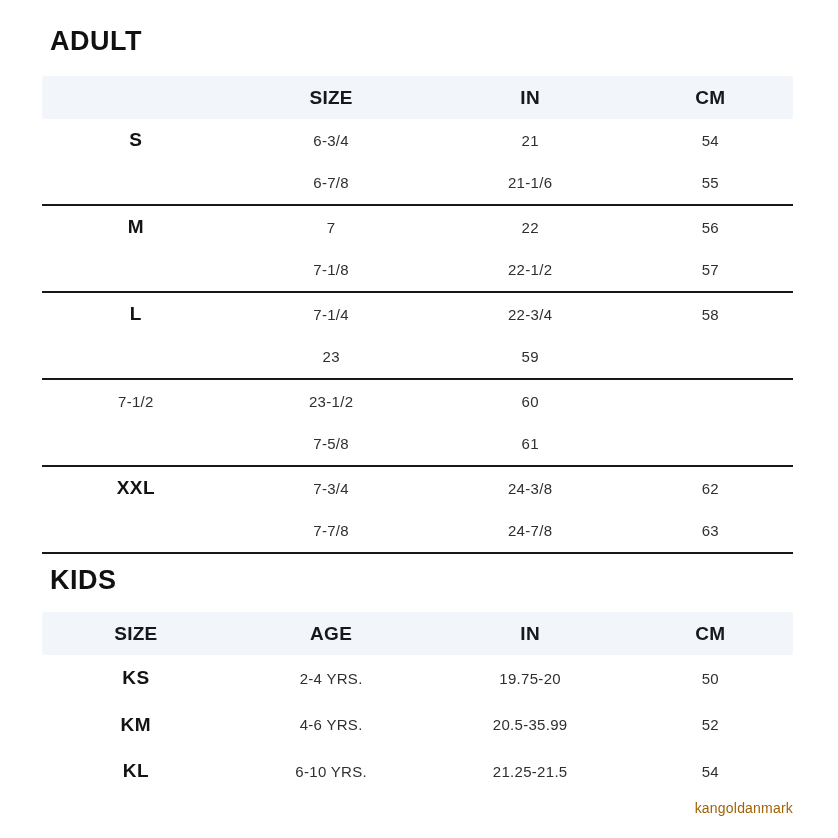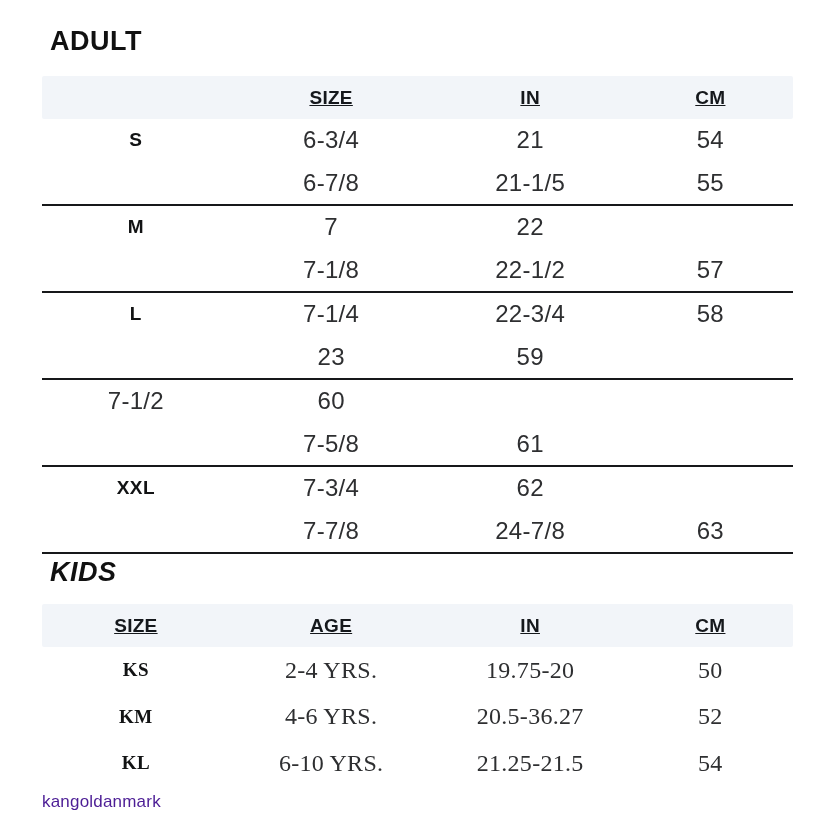--- a/index.html
+++ b/index.html
@@ -22,65 +22,64 @@
   }
   .section-title {
     font-size: 27px;
     font-weight: 800;
     letter-spacing: 0.5px;
     margin: 0 0 0 8px;
     line-height: 30px;
     color: #111111;
   }
   .adult-title { margin-bottom: 20px; }
-  .kids-title  { margin-top: 3px; margin-bottom: 17px; font-style: italic; }
+  .kids-title  { margin-top: 11px; margin-bottom: 17px; }
 
   .tbl { width: 751px; }
 
   .thead {
     display: grid;
     grid-template-columns: 25% 27% 26% 22%;
     align-items: center;
     height: 43px;
     background: #f2f5f9;
     border-radius: 2px;
     text-align: center;
     font-weight: 700;
     font-size: 19px;
     letter-spacing: 0.3px;
     color: #15181c;
-    text-decoration: underline;
   }
   .tr {
     display: grid;
     grid-template-columns: 25% 27% 26% 22%;
     align-items: center;
     text-align: center;
   }
   .adult .tr { height: 42.5px; }
-  .kids  .tr { height: 46.5px; font-family: Liberation Serif, serif; }
+  .kids  .tr { height: 46.5px; }
   .tgroup { border-bottom: 2px solid #17181a; }
   .td {
-    font-size: 24px;
+    font-size: 15px;
     font-weight: 400;
     color: #2e2f31;
     letter-spacing: 0.3px;
   }
   .td.label {
     font-size: 19px;
     font-weight: 700;
     color: #121314;
     letter-spacing: 0.5px;
   }
   .watermark {
     width: 751px;
-    text-align: left;
+    text-align: right;
     margin-top: 5px;
-    font-size: 17px;
-    color: #4c1d95;
+    font-size: 14px;
+    color: #a16207;
     letter-spacing: 0.2px;
   }
 </style>
 </head>
 <body>
 
 <div class="page">
 
   <h1 class="section-title adult-title">ADULT</h1>
 
@@ -95,30 +94,31 @@
     <div class="tgroup">
       <div class="tr">
         <div class="td label">S</div>
         <div class="td">6-3/4</div>
         <div class="td">21</div>
         <div class="td">54</div>
       </div>
       <div class="tr">
         <div class="td label"></div>
         <div class="td">6-7/8</div>
-        <div class="td">21-1/5</div>
+        <div class="td">21-1/6</div>
         <div class="td">55</div>
       </div>
     </div>
 
     <div class="tgroup">
       <div class="tr">
         <div class="td label">M</div>
         <div class="td">7</div>
         <div class="td">22</div>
+        <div class="td">56</div>
       </div>
       <div class="tr">
         <div class="td label"></div>
         <div class="td">7-1/8</div>
         <div class="td">22-1/2</div>
         <div class="td">57</div>
       </div>
     </div>
 
     <div class="tgroup">
@@ -131,33 +131,35 @@
       <div class="tr">
         <div class="td label"></div>
         <div class="td">23</div>
         <div class="td">59</div>
       </div>
     </div>
 
     <div class="tgroup">
       <div class="tr">
         <div class="td">7-1/2</div>
+        <div class="td">23-1/2</div>
         <div class="td">60</div>
       </div>
       <div class="tr">
         <div class="td label"></div>
         <div class="td">7-5/8</div>
         <div class="td">61</div>
       </div>
     </div>
 
     <div class="tgroup">
       <div class="tr">
         <div class="td label">XXL</div>
         <div class="td">7-3/4</div>
+        <div class="td">24-3/8</div>
         <div class="td">62</div>
       </div>
       <div class="tr">
         <div class="td label"></div>
         <div class="td">7-7/8</div>
         <div class="td">24-7/8</div>
         <div class="td">63</div>
       </div>
     </div>
   </div>
@@ -174,21 +176,21 @@
 
     <div class="tr">
       <div class="td label">KS</div>
       <div class="td">2-4 YRS.</div>
       <div class="td">19.75-20</div>
       <div class="td">50</div>
     </div>
     <div class="tr">
       <div class="td label">KM</div>
       <div class="td">4-6 YRS.</div>
-      <div class="td">20.5-36.27</div>
+      <div class="td">20.5-35.99</div>
       <div class="td">52</div>
     </div>
     <div class="tr">
       <div class="td label">KL</div>
       <div class="td">6-10 YRS.</div>
       <div class="td">21.25-21.5</div>
       <div class="td">54</div>
     </div>
   </div>
 

